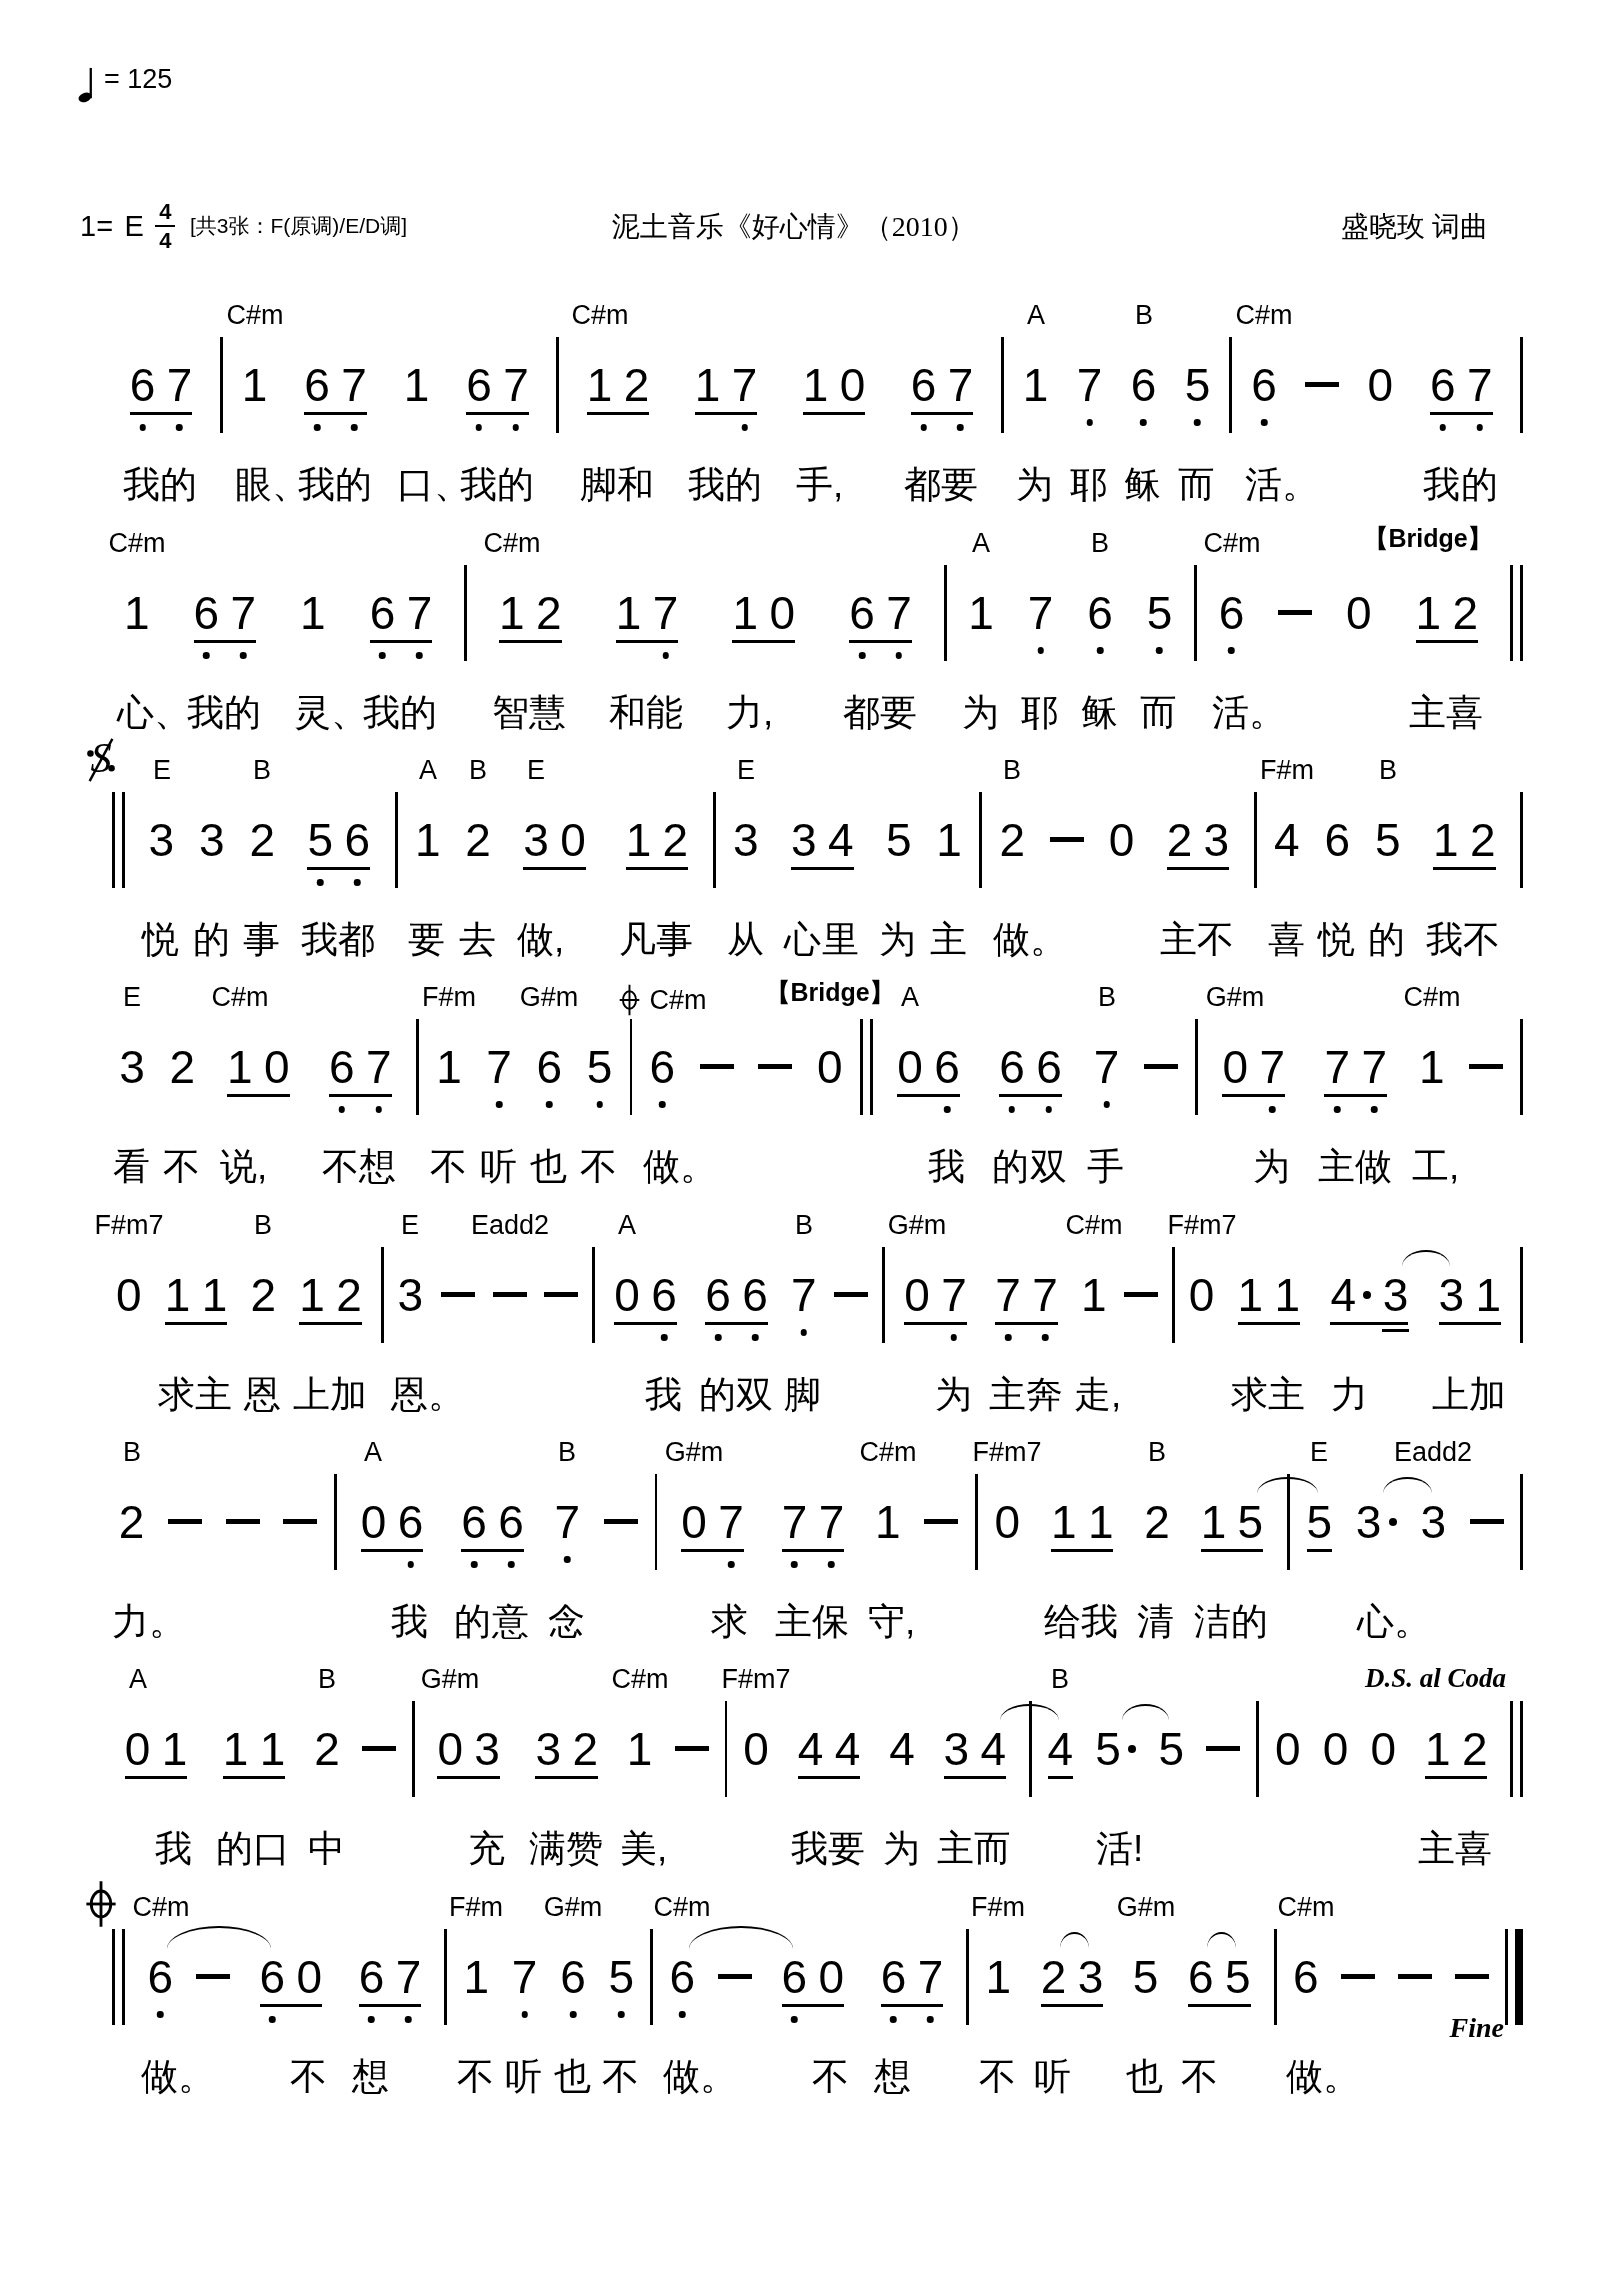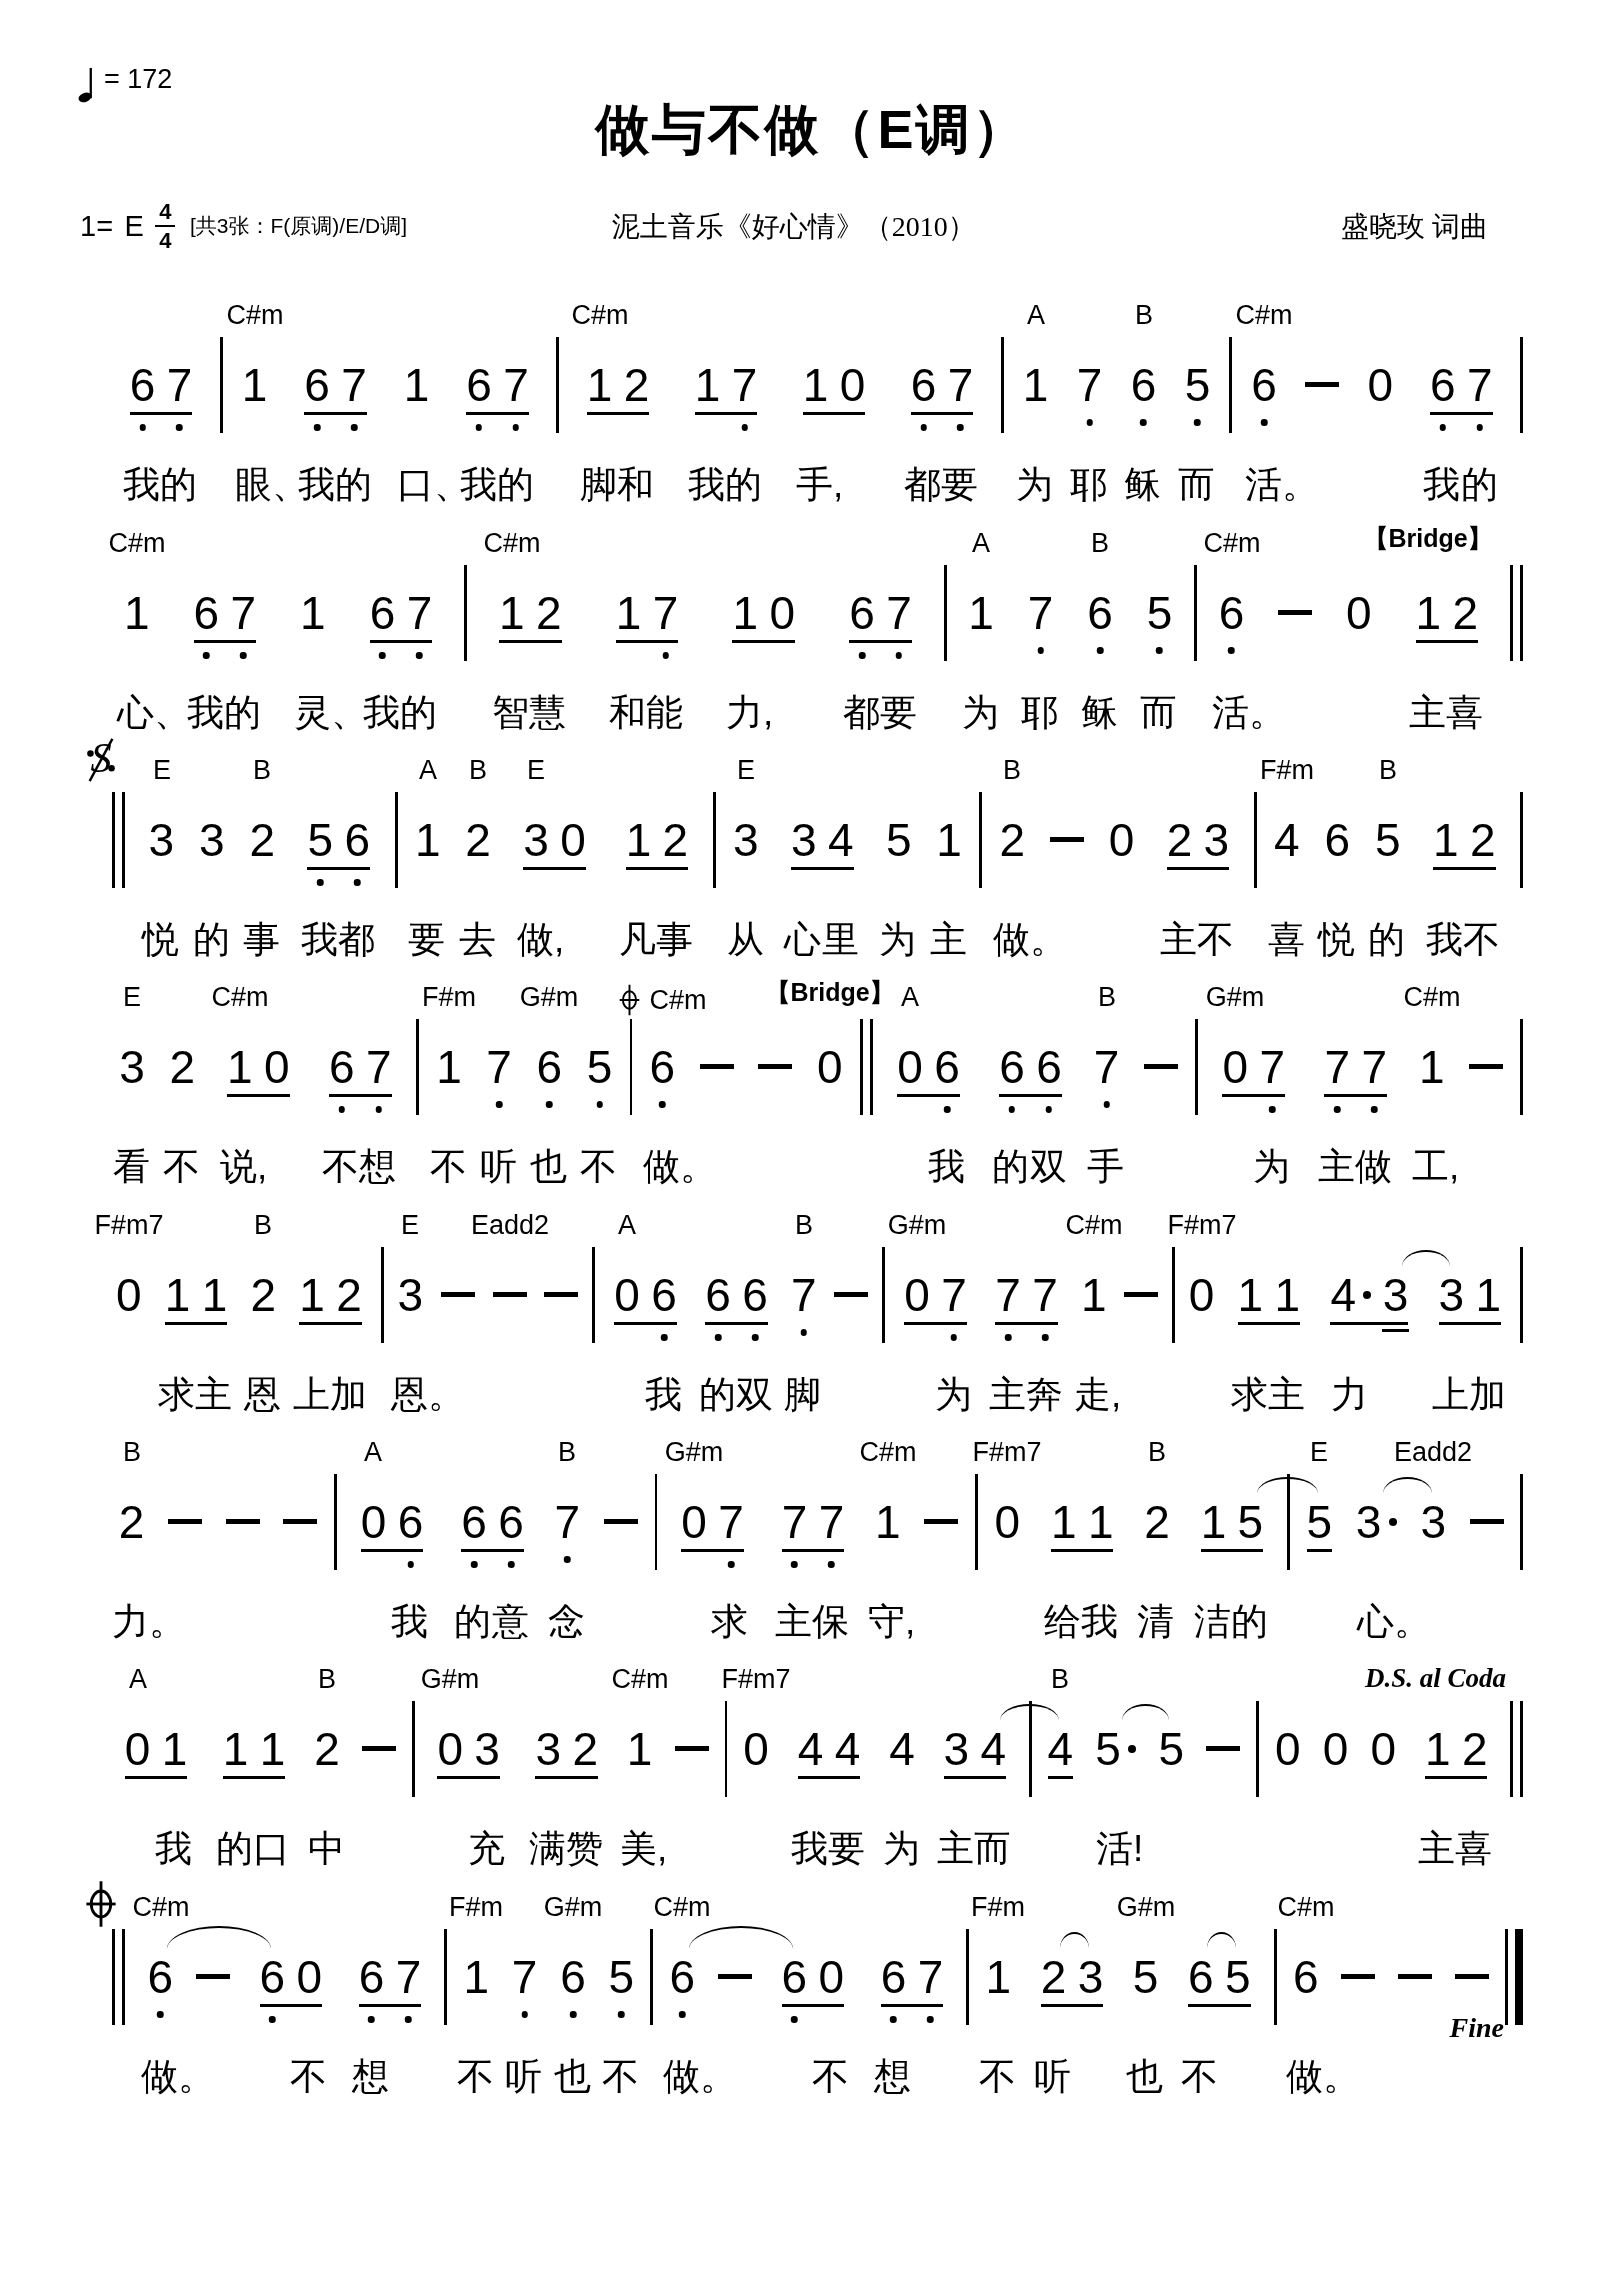--- a/index.html
+++ b/index.html
@@ -52,24 +52,23 @@
 </style>
 </head>
 <body>
 
 <div class="sheet">
   <div class="tempo">
     <svg width="18" height="41" viewBox="0 0 22 50">
       <ellipse cx="8.5" cy="42" rx="8" ry="5.5" transform="rotate(-20 8.5 42)" fill="#000"></ellipse>
       <rect x="14.2" y="6" width="2.8" height="37" fill="#000"></rect>
     </svg>
-    <span class="tval">= 172</span>
+    <span class="tval">= 125</span>
   </div>
 
-  <h1 class="title">做与不做（E调）</h1>
 
   <div class="keysig">
     <span>1=</span>
     <span>E</span>
     <span class="ts">
       <span class="ts-t">4</span>
       <span class="ts-b">4</span>
     </span>
     <span class="bracket">[共3张：F(原调)/E/D调]</span>
   </div>

